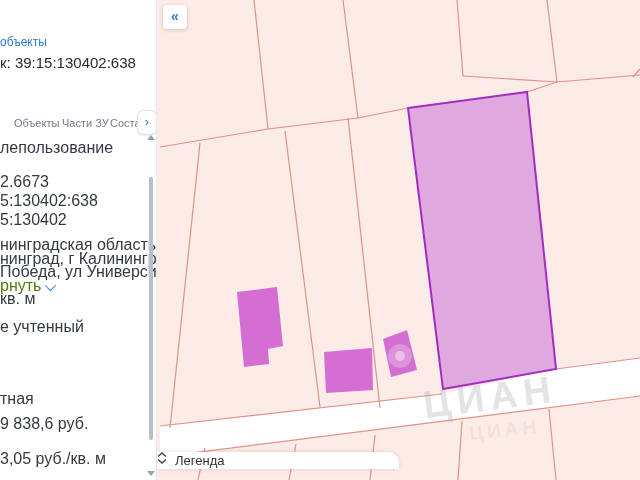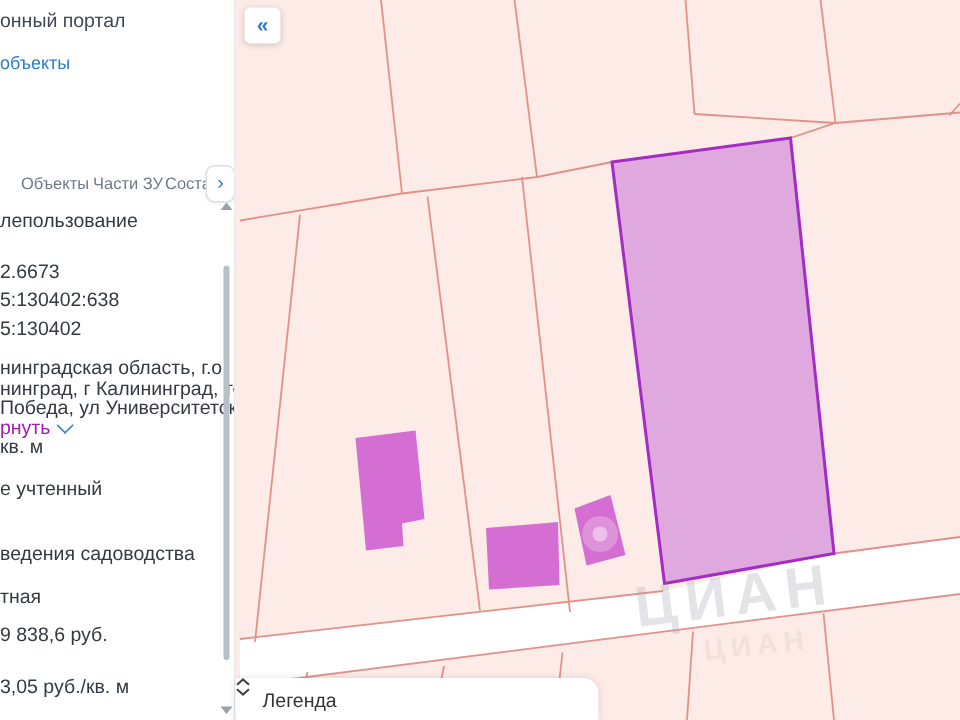--- a/index.html
+++ b/index.html
@@ -6,66 +6,66 @@
   body{
     width:640px;height:480px;position:relative;overflow:hidden;
     font-family:"Liberation Sans","DejaVu Sans",sans-serif;
     background:#ffffff;
   }
   
   .sidebar{
     position:absolute;left:0;top:0;width:156px;height:480px;
     background:#ffffff;border-right:1px solid #e7eaee;overflow:hidden;z-index:5;
   }
-  .srow{position:absolute;left:0;white-space:nowrap;color:#343a42;font-size:13px;}
+  .srow{position:absolute;left:0;white-space:nowrap;color:#343a42;font-size:16px;}
   .portal-title{top:6px;font-size:13px;color:#3f4954;}
   .back-link{top:35px;font-size:12px;color:#2e7bd2;cursor:pointer;}
   .object-title{top:54px;font-size:15px;color:#262c33;}
   .tabs{position:absolute;top:114px;left:0;width:156px;height:24px;font-size:11px;color:#6e7a87;}
   .tab{position:absolute;top:3px;cursor:pointer;}
   .tab.t0{left:14px;} .tab.t1{left:62px;} .tab.t2{left:110px;}
   .tabs-next-btn{
     position:absolute;left:137px;top:-4px;width:18px;height:23px;
     background:#fff;border:1px solid #d8dfe6;border-radius:6px;
     color:#2e7bd2;font-size:13px;line-height:21px;text-align:center;cursor:pointer;
     box-shadow:0 1px 2px rgba(0,0,0,.06);
   }
   .addr{line-height:13.5px;}
-  .blue-link{color:#a21caf;cursor:pointer;margin-top:20px;}
+  .blue-link{color:#4d7c0f;cursor:pointer;margin-top:20px;}
   .chev-down{display:inline-block;margin-left:4px;width:7px;height:7px;
     border-right:1.5px solid #2e7bd2;border-bottom:1.5px solid #2e7bd2;
     transform:rotate(45deg) translateY(-2px);}
   
   .sb-thumb{position:absolute;left:149px;top:177px;width:4px;height:263px;background:#b9bfc6;border-radius:2px;}
   .sb-up{position:absolute;left:147px;top:135px;width:0;height:0;
     border-left:4px solid transparent;border-right:4px solid transparent;border-bottom:5px solid #9aa1a9;}
   .sb-down{position:absolute;left:147px;top:471px;width:0;height:0;
     border-left:4px solid transparent;border-right:4px solid transparent;border-top:5px solid #9aa1a9;}
   
   .map{position:absolute;left:156px;top:0;width:484px;height:480px;background:#fcebe6;}
   .map svg{position:absolute;left:0;top:0;}
   .collapse-btn{
     position:absolute;left:7px;top:5px;width:24px;height:24px;background:#fff;
     border-radius:4px;box-shadow:0 1px 4px rgba(0,0,0,.18);
     color:#2e7bd2;font-size:14px;font-weight:bold;text-align:center;line-height:23px;cursor:pointer;z-index:6;
   }
   .legend-bar{
-    position:absolute;left:1px;top:452px;width:242px;height:28px;background:#fff;
+    position:absolute;left:1px;top:452px;width:242px;height:17px;background:#fff;
     border-radius:0 10px 0 0;box-shadow:0 0 5px rgba(0,0,0,.12);z-index:6;
     display:flex;align-items:center;
   }
   .legend-label{font-size:13px;color:#333;padding-left:18px;flex:1;}
   .legend-toggle{margin-right:14px;cursor:pointer;display:flex;flex-direction:column;align-items:center;gap:1px;}
 </style>
 </head>
 <body>
 
 <div class="sidebar">
-  <div class="srow portal-title">онный портал</div>
   <div class="srow back-link">объекты</div>
+  <div class="srow object-title">к: 39:15:130402:638</div>
 
   <div class="tabs">
     <span class="tab t0">Объекты</span>
     <span class="tab t1">Части ЗУ</span>
     <span class="tab t2">Состав</span>
     <span class="tabs-next-btn">›</span>
   </div>
 
   <div class="srow" style="top:139px">лепользование</div>
   <div class="srow" style="top:173px">2.6673</div>
@@ -77,21 +77,20 @@
     <span>нинград, г Калининград, тер.</span><br>
     <span>Победа, ул Университетская, з/у</span>
   </div>
 
   <div class="srow" style="top:277px">
     <span class="blue-link">рнуть</span><span class="chev-down"></span>
   </div>
 
   <div class="srow" style="top:290px">кв. м</div>
   <div class="srow" style="top:318px">е учтенный</div>
-  <div class="srow" style="top:361px">ведения садоводства</div>
   <div class="srow" style="top:390px">тная</div>
   <div class="srow" style="top:415px">9 838,6 руб.</div>
   <div class="srow" style="top:450px">3,05 руб./кв. м</div>
 
   <div class="sb-up"></div>
   <div class="sb-thumb"></div>
   <div class="sb-down"></div>
 </div>
 
 <div class="map">

